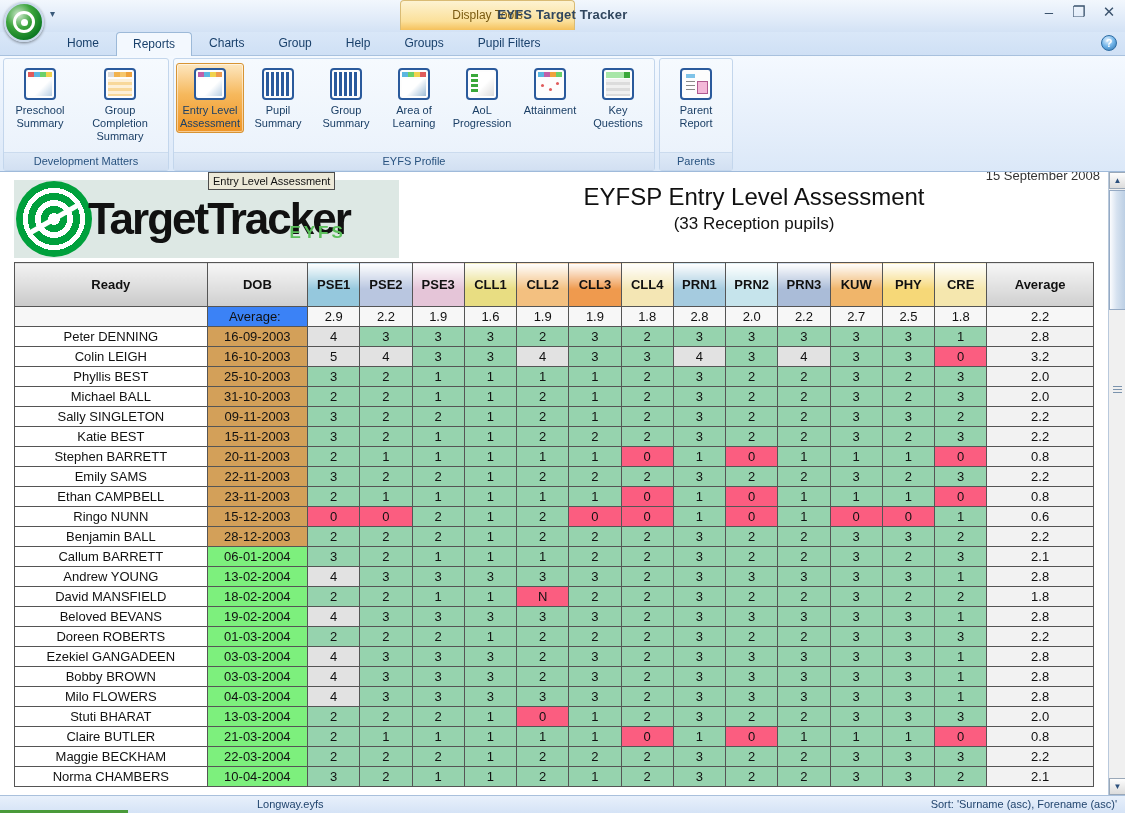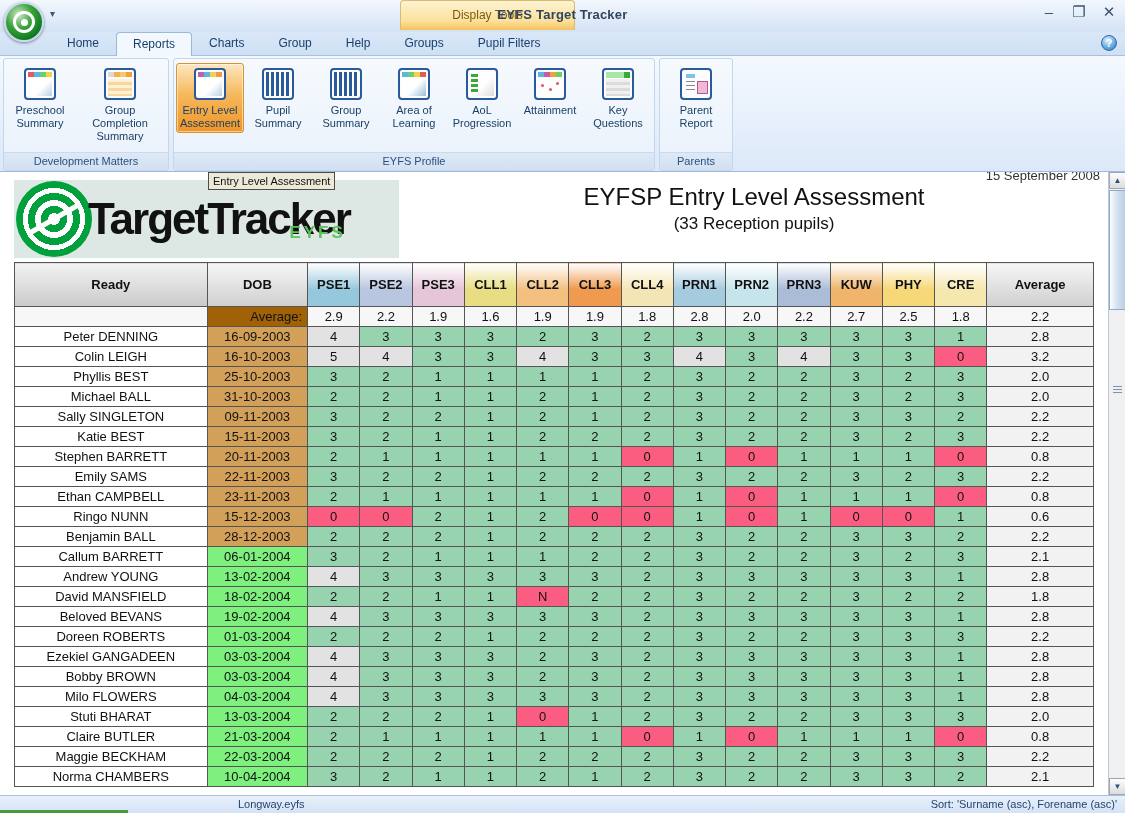--- a/index.html
+++ b/index.html
@@ -222,21 +222,21 @@
   }
   th.c-name { width: 188px; text-align: left; padding-left: 5px;
     background: linear-gradient(180deg,#f3f3f3 0%, #c9c9c9 100%); font-size: 15px; }
   th.c-dob  { width: 98px;  background: linear-gradient(180deg,#f6f6f6 0%, #cfcfcf 100%); }
   th.c-avg  { width: 104px; background: linear-gradient(180deg,#f6f6f6 0%, #cfcfcf 100%); }
   th.col    { width: 51px; }
   td.v-name { text-align: left; padding-left: 4px; background:#fff; font-size: 13px;}
   td.v-dob  { font-size: 13px; }
   td.v-avg  { background: #f2f2f2; }
   tr.avgrow td { background:#f7f7f7; height:20px; }
-  tr.avgrow td.lbl { text-align: right; padding-right: 5px; background:#a16207;}
+  tr.avgrow td.lbl { text-align: center; padding-right: 5px; background:#3b82f6;}
   tr.avgrow td.nm  { background:#f7f7f7; border-right: none;}
 
   
   .vscroll {
     position: absolute; right: 0; top: 0; width: 17px; bottom: 0;
     background: #f0f0f0; border-left: 1px solid #b9c9dc;
   }
   .vs-btn {
     height: 17px; width: 17px;
     background: linear-gradient(180deg,#fdfdfd 0%, #dcdcdc 100%);
@@ -259,21 +259,21 @@
   
   .statusbar {
     height: 18px;
     background: linear-gradient(180deg,#e8f0fb 0%, #d5e3f6 100%);
     border-top: 1px solid #a9c0dc;
     position: relative;
     font-size: 11px; color: #22456e;
   }
   .statusbar .s { position: absolute; top: 2px; }
   .s-ready { left: 6px; margin-top: 12px; }
-  .s-file  { left: 229px; padding-left: 9px; }
+  .s-file  { left: 248px; padding-left: 9px; }
   .s-sort  { right: 8px; }
   .helpbtn {
     position: absolute; right: 8px; top: 3px;
     width: 16px; height: 16px; border-radius: 50%;
     background: radial-gradient(circle at 40% 30%, #e8f4ff 0%, #6fb3e8 50%, #2d6fa8 100%);
     border: 1px solid #2e6da4;
     color: #fff; font-size: 11px; font-weight: bold;
     display: flex; align-items: center; justify-content: center;
   }
   .bottomstripe {

